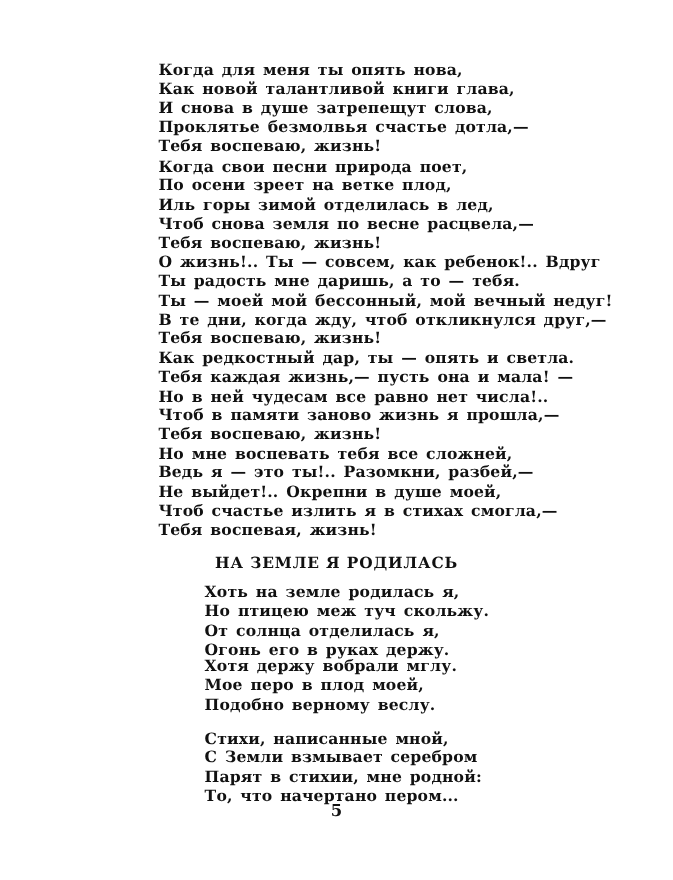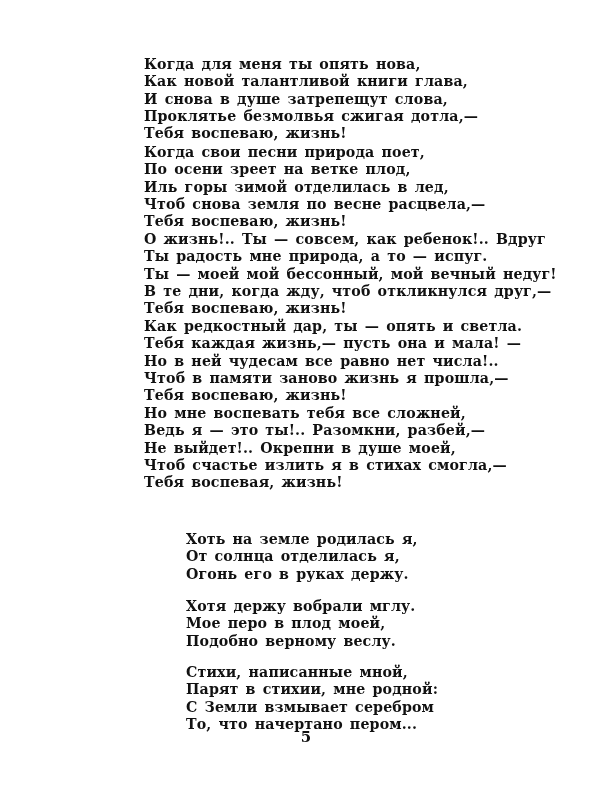--- a/index.html
+++ b/index.html
@@ -16,35 +16,35 @@
   </style>
 </head>
 <body>
 
 <div class="page">
 
   <div class="stanza" style="top:56px">
     <div class="line">Когда для меня ты опять нова,</div>
     <div class="line">Как новой талантливой книги глава,</div>
     <div class="line">И снова в душе затрепещут слова,</div>
-    <div class="line">Проклятье безмолвья сжигая дотла,—</div>
+    <div class="line">Проклятье безмолвья счастье дотла,—</div>
     <div class="line">Тебя воспеваю, жизнь!</div>
   </div>
 
   <div class="stanza" style="top:144px">
     <div class="line">Когда свои песни природа поет,</div>
     <div class="line">По осени зреет на ветке плод,</div>
     <div class="line">Иль горы зимой отделилась в лед,</div>
     <div class="line">Чтоб снова земля по весне расцвела,—</div>
     <div class="line">Тебя воспеваю, жизнь!</div>
   </div>
 
   <div class="stanza" style="top:231px">
     <div class="line">О жизнь!.. Ты — совсем, как ребенок!.. Вдруг</div>
-    <div class="line">Ты радость мне природа, а то — испуг.</div>
+    <div class="line">Ты радость мне даришь, а то — тебя.</div>
     <div class="line">Ты — моей мой бессонный, мой вечный недуг!</div>
     <div class="line">В те дни, когда жду, чтоб откликнулся друг,—</div>
     <div class="line">Тебя воспеваю, жизнь!</div>
   </div>
 
   <div class="stanza" style="top:318px">
     <div class="line">Как редкостный дар, ты — опять и светла.</div>
     <div class="line">Тебя каждая жизнь,— пусть она и мала! —</div>
     <div class="line">Но в ней чудесам все равно нет числа!..</div>
     <div class="line">Чтоб в памяти заново жизнь я прошла,—</div>
@@ -52,34 +52,36 @@
   </div>
 
   <div class="stanza" style="top:405px">
     <div class="line">Но мне воспевать тебя все сложней,</div>
     <div class="line">Ведь я — это ты!.. Разомкни, разбей,—</div>
     <div class="line">Не выйдет!.. Окрепни в душе моей,</div>
     <div class="line">Чтоб счастье излить я в стихах смогла,—</div>
     <div class="line">Тебя воспевая, жизнь!</div>
   </div>
 
+  <div class="title">НА ЗЕМЛЕ Я РОДИЛАСЬ</div>
 
   <div class="stanza2" style="top:531px">
     <div class="line">Хоть на земле родилась я,</div>
+    <div class="line">Но птицею меж туч скольжу.</div>
     <div class="line">От солнца отделилась я,</div>
     <div class="line">Огонь его в руках держу.</div>
   </div>
 
   <div class="stanza2" style="top:598px">
     <div class="line">Хотя держу вобрали мглу.</div>
     <div class="line">Мое перо в плод моей,</div>
     <div class="line">Подобно верному веслу.</div>
   </div>
 
   <div class="stanza2" style="top:664px">
     <div class="line">Стихи, написанные мной,</div>
+    <div class="line">С Земли взмывает серебром</div>
     <div class="line">Парят в стихии, мне родной:</div>
-    <div class="line">С Земли взмывает серебром</div>
     <div class="line">То, что начертано пером...</div>
   </div>
 
   <div class="pagenum">5</div>
 </div>
 
 </body></html>

